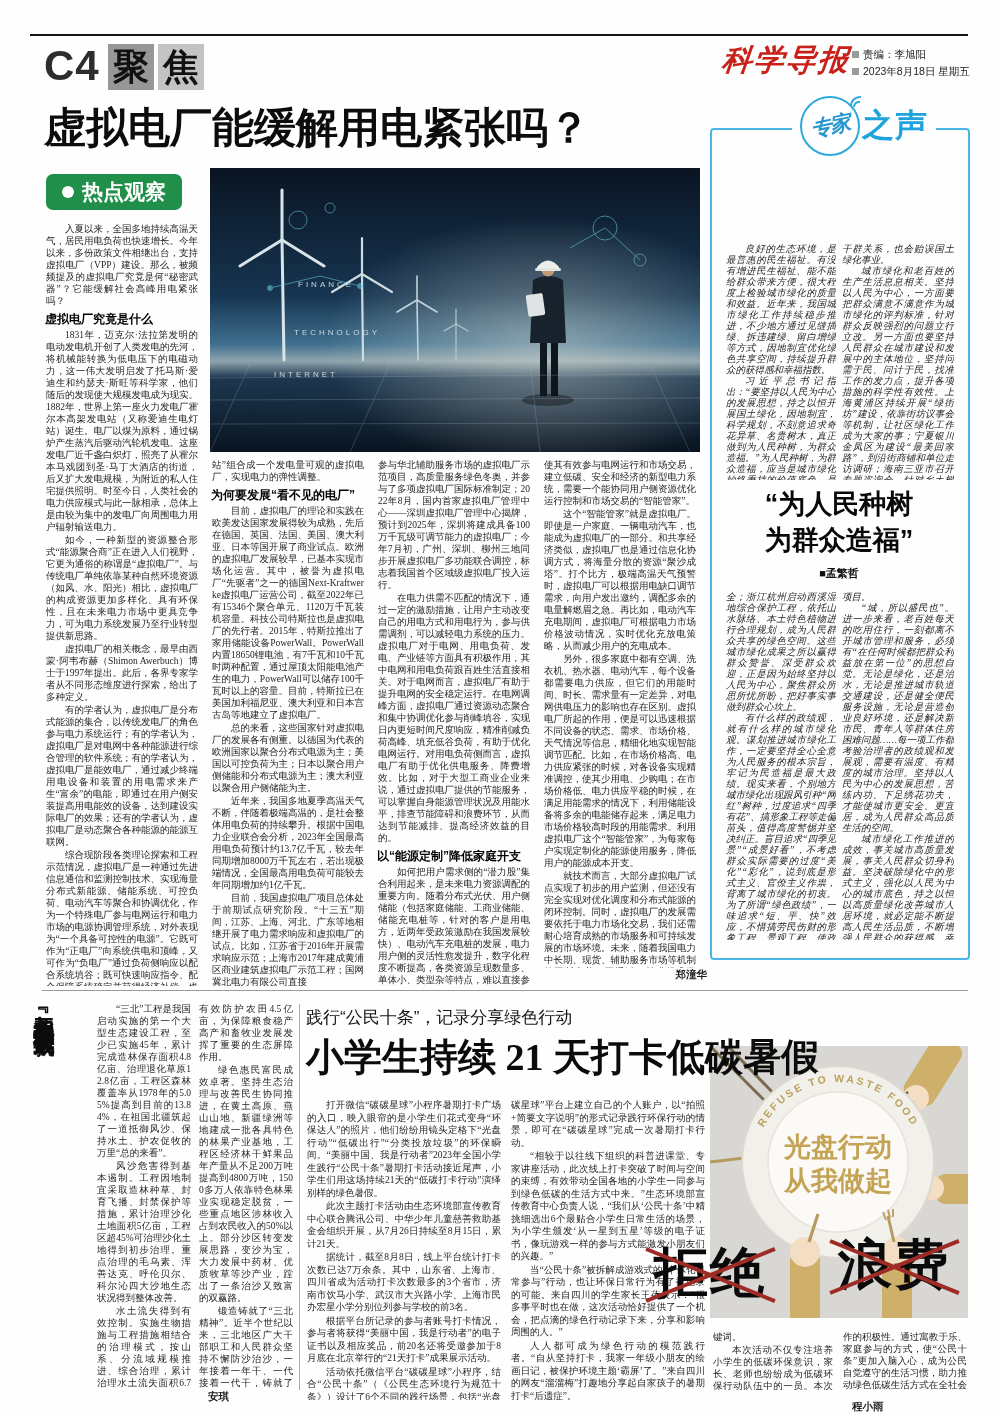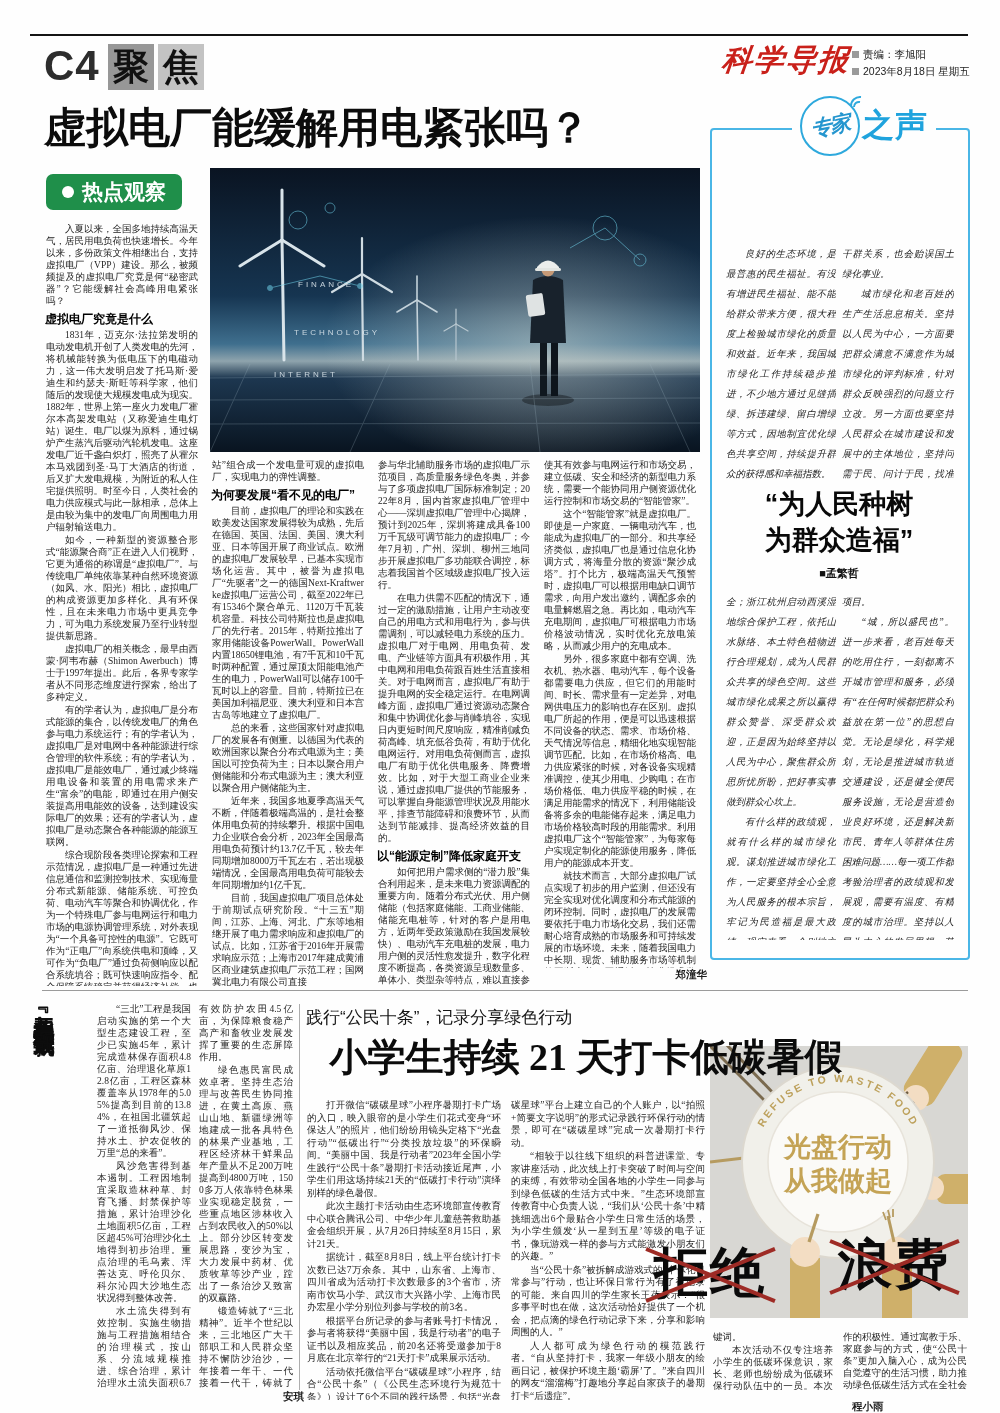--- a/index.html
+++ b/index.html
@@ -44,37 +44,37 @@
   .v-div{left:299px;top:1004px;width:1px;height:398px;background:#adadad;}
 
   
   .ev-box{left:710px;top:128px;width:256px;height:828px;border:2px solid #4ab6e6;border-radius:4px;background:#fefefe;}
   .ev-badge{left:792px;top:96px;display:flex;align-items:center;background:#fefefe;padding:0 8px;z-index:3;}
   .ev-circle{position:relative;width:56px;height:56px;border:2.5px solid #2ea9dd;border-radius:50%;background:#fff;
              display:flex;align-items:center;justify-content:center;}
   .ev-script{font-size:21px;font-weight:900;font-style:italic;color:#2596cf;transform:rotate(-12deg);letter-spacing:-2px;}
   .ev-signal{position:absolute;right:-7px;top:-4px;}
   .ev-bold{font-size:32px;font-weight:900;color:#1fa3dd;font-family:"Liberation Sans",sans-serif;letter-spacing:1px;margin-left:2px;}
-  .ev-col{position:absolute;overflow:hidden;font-size:9.5px;line-height:20px;text-align:justify;color:#222;}
+  .ev-col{position:absolute;overflow:hidden;font-size:9.5px;line-height:11px;text-align:justify;color:#222;}
   .ev-col .para{margin:0;text-indent:2em;font-style:italic;word-break:break-all;}
   .ev-col .para.ni{text-indent:0;}
   .evA{left:726px;top:244px;width:110px;height:236px;}
   .evB{left:842px;top:244px;width:112px;height:236px;}
   .evC{left:726px;top:592px;width:110px;height:348px;}
   .evD{left:842px;top:592px;width:112px;height:348px;}
   .ev-quote{left:718px;top:486px;width:242px;text-align:center;z-index:2;}
   .ev-quote .ql{font-family:"Liberation Sans",sans-serif;font-size:27px;font-weight:900;color:#090909;line-height:36px;}
   .ev-author{margin-top:8px;font-size:11px;font-weight:700;color:#111;}
 
   
   .v-title{left:30px;top:1000px;height:412px;writing-mode:vertical-rl;text-orientation:upright;
            font-size:21px;font-weight:900;letter-spacing:1px;color:#0d0d0d;}
   .sb1{left:96px;top:1002px;width:96px;height:386px;}
   .sb2{left:198px;top:1002px;width:96px;height:386px;}
-  .sb-byline{left:198px;top:1390px;width:96px;text-align:right;}
+  .sb-byline{left:198px;top:1390px;width:96px;text-align:left;}
 
   
   .kicker{left:306px;top:1006px;font-family:"Liberation Sans",sans-serif;font-size:17px;font-weight:500;color:#141414;z-index:5;text-align:center;}
   .lc-head{left:306px;top:1032px;width:560px;font-size:38px;font-weight:900;color:#0b0b0b;z-index:5;letter-spacing:0px;}
   .lc1{left:306px;top:1098px;width:196px;height:302px;font-size:9.5px;line-height:12.5px;}
   .lc2{left:510px;top:1098px;width:196px;height:302px;font-size:9.5px;line-height:12.5px;}
   .lc3{left:712px;top:1330px;width:122px;height:60px;}
   .lc4{left:842px;top:1330px;width:126px;height:60px;}
   .lc-byline{left:842px;top:1392px;width:126px;text-align:left;z-index:7;margin-top:8px;}
 
@@ -244,42 +244,42 @@
     <div class="ql">“为人民种树</div>
     <div class="ql">为群众造福”</div>
     <div class="ev-author">■孟繁哲</div>
   </div>
   <div class="ev-col evC">
       <p class="para ni">全；浙江杭州启动西溪湿地综合保护工程，依托山水脉络、本土特色植物进行合理规划，成为人民群众共享的绿色空间。这些城市绿化成果之所以赢得群众赞誉、深受群众欢迎，正是因为始终坚持以人民为中心，聚焦群众所思所忧所盼，把好事实事做到群众心坎上。</p>
       <p class="para">有什么样的政绩观，就有什么样的城市绿化观。谋划推进城市绿化工作，一定要坚持全心全意为人民服务的根本宗旨，牢记为民造福是最大政绩。现实来看，个别地方城市绿化出现跟风引种“网红”树种，过度追求“四季有花”、搞形象工程等走偏苗头，值得高度警惕并坚决纠正。盲目追求“四季见景”“成景好看”，不考虑群众实际需要的过度“美化”“彩化”，说到底是形式主义、官僚主义作祟，背离了城市绿化的初衷。为了所谓“绿色政绩”，一味追求“短、平、快”效应，不惜搞劳民伤财的形象工程、景观工程，使政绩观错位、发展观走偏、责任心缺失，不仅会引发群众不满，损害党群、</p>
     </div>
   <div class="ev-col evD">
       <p class="para ni">项目。</p>
-      <p class="para">“城，所以盛民也”。进一步来看，老百姓每天的吃用住行，一刻都离不开城市管理和服务，必须有“在任何时候都把群众利益放在第一位”的思想自觉。无论是绿化，科学规划，无论是推进城市轨道交通建设，还是健全便民服务设施，无论是营造创业良好环境，还是解决新市民、青年人等群体住房困难问题……每一项工作都考验治理者的政绩观和发展观，需要有温度、有精度的城市治理。坚持以人民为中心的发展思想，苦练内功、下足绣花功夫，才能使城市更安全、更宜居，成为人民群众高品质生活的空间。</p>
+      <p class="para">“城，所以盛民也”。进一步来看，老百姓每天的吃用住行，一刻都离不开城市管理和服务，必须有“在任何时候都把群众利益放在第一位”的思想自觉。无论是绿化，还是治水，无论是推进城市轨道交通建设，还是健全便民服务设施，无论是营造创业良好环境，还是解决新市民、青年人等群体住房困难问题……每一项工作都考验治理者的政绩观和发展观，需要有温度、有精度的城市治理。坚持以人民为中心的发展思想，苦练内功、下足绣花功夫，才能使城市更安全、更宜居，成为人民群众高品质生活的空间。</p>
       <p class="para">城市绿化工作推进的成效，事关城市高质量发展，事关人民群众切身利益。坚决破除绿化中的形式主义，强化以人民为中心的城市底色，持之以恒以高质量绿化改善城市人居环境，就必定能不断提高人民生活品质，不断增强人民群众的获得感、幸福感、安全感。</p>
     </div>
 
   <div class="abs hr-mid"></div>
   <div class="abs v-div"></div>
 
   <div class="abs v-title">『三北』工程建设四十五年取得五项重大成就</div>
   <div class="col sb1">
       <p class="para">“三北”工程是我国启动实施的第一个大型生态建设工程，至少已实施45年，累计完成造林保存面积4.8亿亩、治理退化草原12.8亿亩，工程区森林覆盖率从1978年的5.05%提高到目前的13.84%，在祖国北疆筑起了一道抵御风沙、保持水土、护农促牧的万里“总的来看”。</p>
       <p class="para">风沙危害得到基本遏制。工程因地制宜采取造林种草、封育飞播、封禁保护等措施，累计治理沙化土地面积5亿亩，工程区超45%可治理沙化土地得到初步治理。重点治理的毛乌素、浑善达克、呼伦贝尔、科尔沁四大沙地生态状况得到整体改善。</p>
       <p class="para">水土流失得到有效控制。实施生物措施与工程措施相结合的治理模式，按山系、分流域规模推进、综合治理，累计治理水土流失面积6.7亿亩，工程区61%的水土流失面积得到有效控制，重点治理的黄土高原林草植被覆盖度超59%，蓄水保土能力显著增强。</p>
     </div>
   <div class="col sb2">
       <p class="para ni">有效防护农田4.5亿亩，为保障粮食稳产高产和畜牧业发展发挥了重要的生态屏障作用。</p>
       <p class="para">绿色惠民富民成效卓著。坚持生态治理与改善民生协同推进，在黄土高原、燕山山地、新疆绿洲等地建成一批各具特色的林果产业基地，工程区经济林干鲜果品年产量从不足200万吨提高到4800万吨，1500多万人依靠特色林果业实现稳定脱贫，一些重点地区涉林收入占到农民收入的50%以上。部分沙区转变发展思路，变沙为宝，大力发展中药材、优质牧草等沙产业，蹚出了一条治沙又致富的双赢路。</p>
       <p class="para">锻造铸就了“三北精神”。近半个世纪以来，三北地区广大干部职工和人民群众坚持不懈防沙治沙，一年接着一年干、一代接着一代干，铸就了艰苦奋斗、无私奉献、锲而不舍、久久为功的“三北精神”，涌现了王有德、石光银、牛玉琴、八步沙“六老汉”等一批造林治沙英雄、时代楷模，培育了河北塞罕坝林场、山西右玉、陕西延安、新疆柯柯牙等一批绿色治理典型，成为新时代促进实现人与自然和谐共生、建设美丽中国的强大精神动力。</p>
     </div>
   <div class="abs byline sb-byline">安琪</div>
 
   <div class="abs kicker">践行“公民十条”，记录分享绿色行动</div>
-  <h2 class="abs lc-head" style="margin:0;text-align:center;">小学生持续 21 天打卡低碳暑假</h2>
+  <h2 class="abs lc-head" style="margin:0;">小学生持续 21 天打卡低碳暑假</h2>
 
   <div class="abs illus">
     <svg width="258" height="272" viewBox="0 0 258 272">
       <rect width="258" height="272" fill="#d8d7d3"></rect>
 
       <g>
         <line x1="0" y1="0" x2="58" y2="58" stroke="#7a6a4f" stroke-width="3"></line>
         <line x1="14" y1="-4" x2="66" y2="50" stroke="#7a6a4f" stroke-width="3"></line>
       </g>
       <g>

